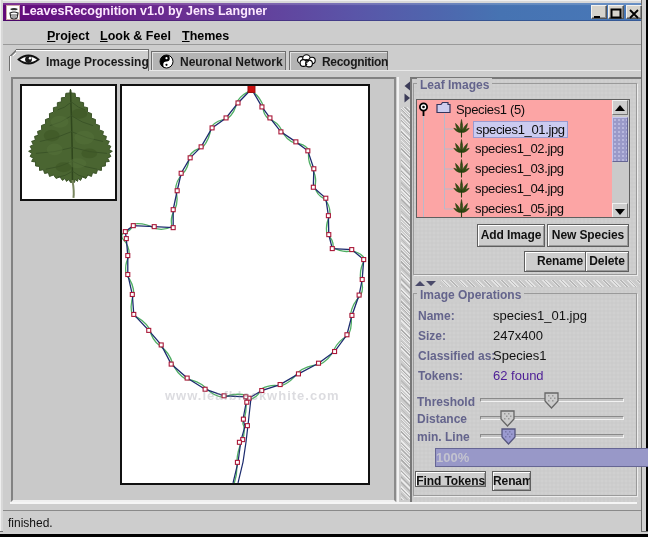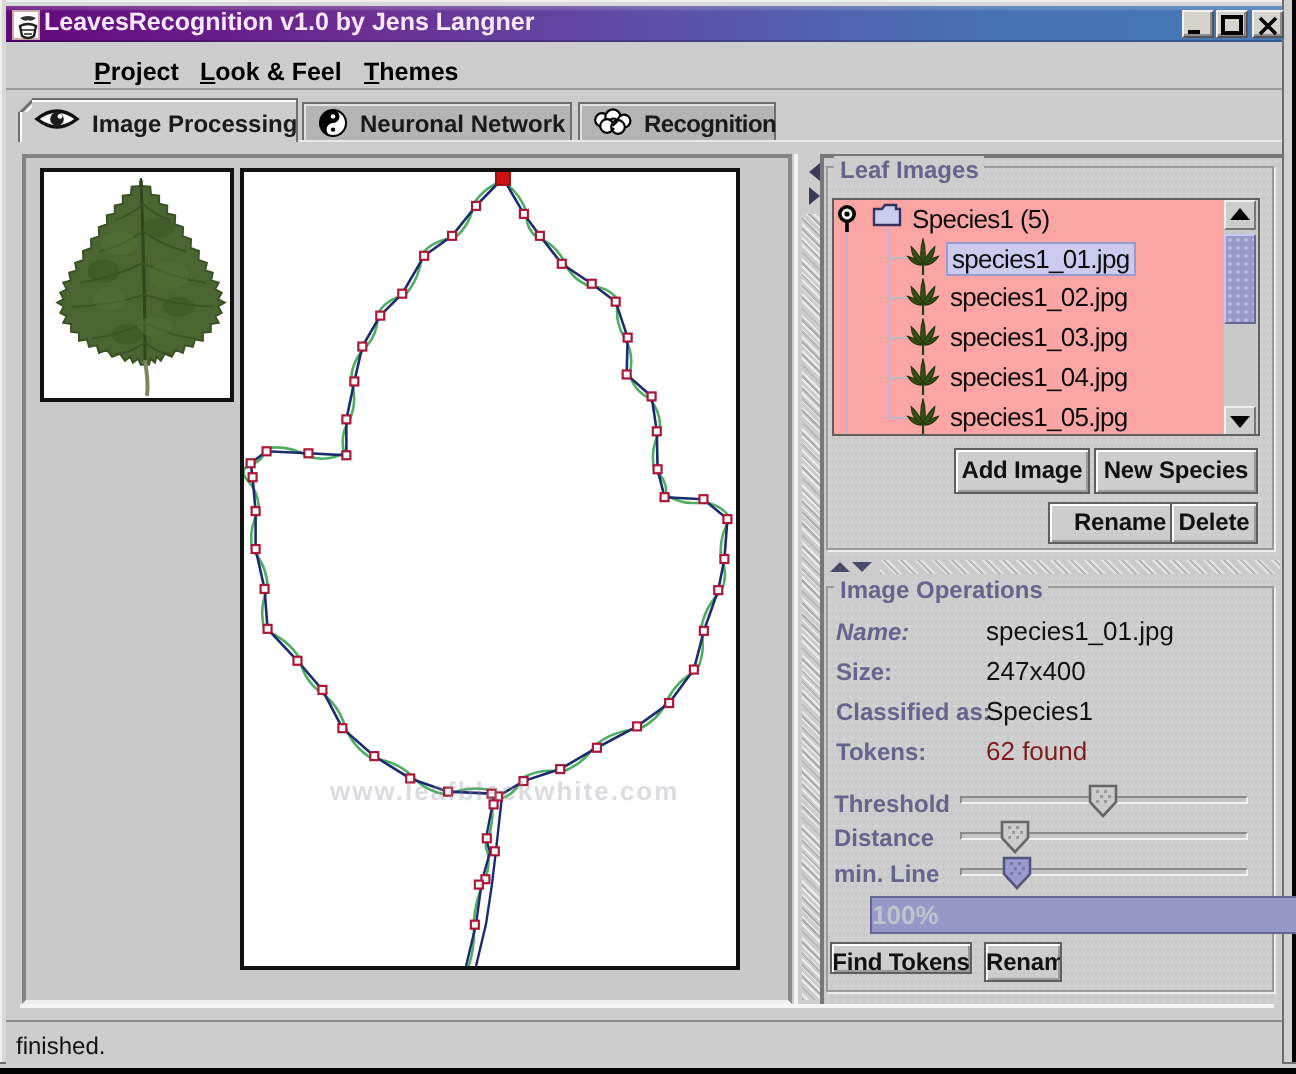--- a/index.html
+++ b/index.html
@@ -337,28 +337,28 @@
 <div class="abs hdiv">
       <div class="tex"></div>
       <svg style="position:absolute;left:2px;top:1px" width="24" height="7">
         <path d="M1 6 L6 1 L11 6 Z" fill="#4a4a6a"></path>
         <path d="M12 1 L22 1 L17 6 Z" fill="#4a4a6a"></path>
       </svg>
     </div>
 
 <div class="etch" style="left:413px;top:293px;width:224px;height:203px;"></div>
 <div class="sectitle" style="left:417px;top:288px;">Image Operations</div>
-<div class="iop-label" style="left:418px;top:309px;font-style:italic;">Name:</div>
+<div class="iop-label" style="left:418px;top:309px;">Name:</div>
     <div class="iop-val" style="left:493px;top:308px;">species1_01.jpg</div>
 <div class="iop-label" style="left:418px;top:329px;">Size:</div>
     <div class="iop-val" style="left:493px;top:328px;">247x400</div>
 <div class="iop-label" style="left:418px;top:349px;">Classified as:</div>
     <div class="iop-val" style="left:493px;top:348px;text-align:center;">Species1</div>
 <div class="iop-label" style="left:418px;top:369px;">Tokens:</div>
-    <div class="iop-val" style="left:493px;top:368px;color:#7f1d1d;">62 found</div>
+    <div class="iop-val" style="left:493px;top:368px;color:#4c1d95;">62 found</div>
 
 <div class="iop-label" style="left:417px;top:395px;">Threshold</div>
 <div class="strack" style="left:480px;top:398px;width:144px;"></div>
 <div class="sthumb2" style="left:544px;top:392px;"><svg width="15" height="17">
         <path d="M1 1 L14 1 L14 9 L7.5 16 L1 9 Z" fill="#ccc" stroke="#666" stroke-width="1.3"></path>
         <g fill="#999">
           <rect x="4" y="3" width="1.5" height="1.5"></rect>
           <rect x="8" y="3" width="1.5" height="1.5"></rect>
           <rect x="6" y="5.5" width="1.5" height="1.5"></rect>
           <rect x="10" y="5.5" width="1.5" height="1.5"></rect>
@@ -387,19 +387,19 @@
           <rect x="4" y="3" width="1.5" height="1.5"></rect>
           <rect x="8" y="3" width="1.5" height="1.5"></rect>
           <rect x="6" y="5.5" width="1.5" height="1.5"></rect>
           <rect x="10" y="5.5" width="1.5" height="1.5"></rect>
           <rect x="4" y="8" width="1.5" height="1.5"></rect>
           <rect x="8" y="8" width="1.5" height="1.5"></rect>
         </g>
       </svg></div>
 
 <div class="abs progress">100%</div>
-<div class="btn" style="left:415px;top:471px;width:71px;height:16px;line-height:18px;">Find Tokens</div>
+<div class="btn" style="left:415px;top:471px;width:71px;height:16px;line-height:18px;text-align:right;">Find Tokens</div>
 <div class="btn" style="left:492px;top:471px;width:39px;height:20px;line-height:18px;">Rename</div>
 
 <div class="abs" style="left:10px;top:502px;width:627px;height:2px;background:#f5f5f5;"></div>
 <div class="abs statusbar">
       <div style="position:absolute;left:5px;top:3px;">finished.</div>
     </div>
 </div>
 </body></html>

